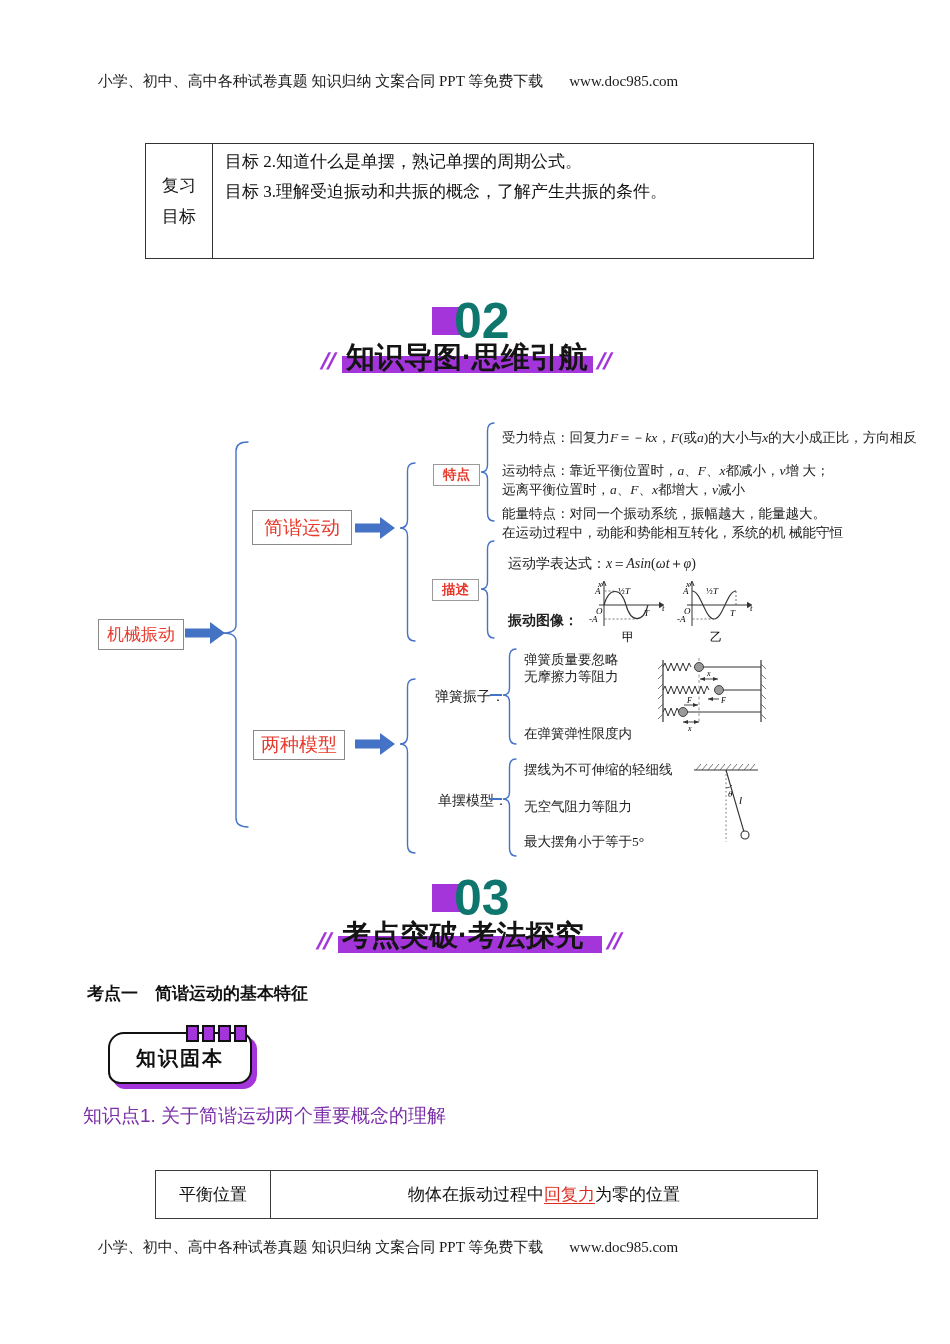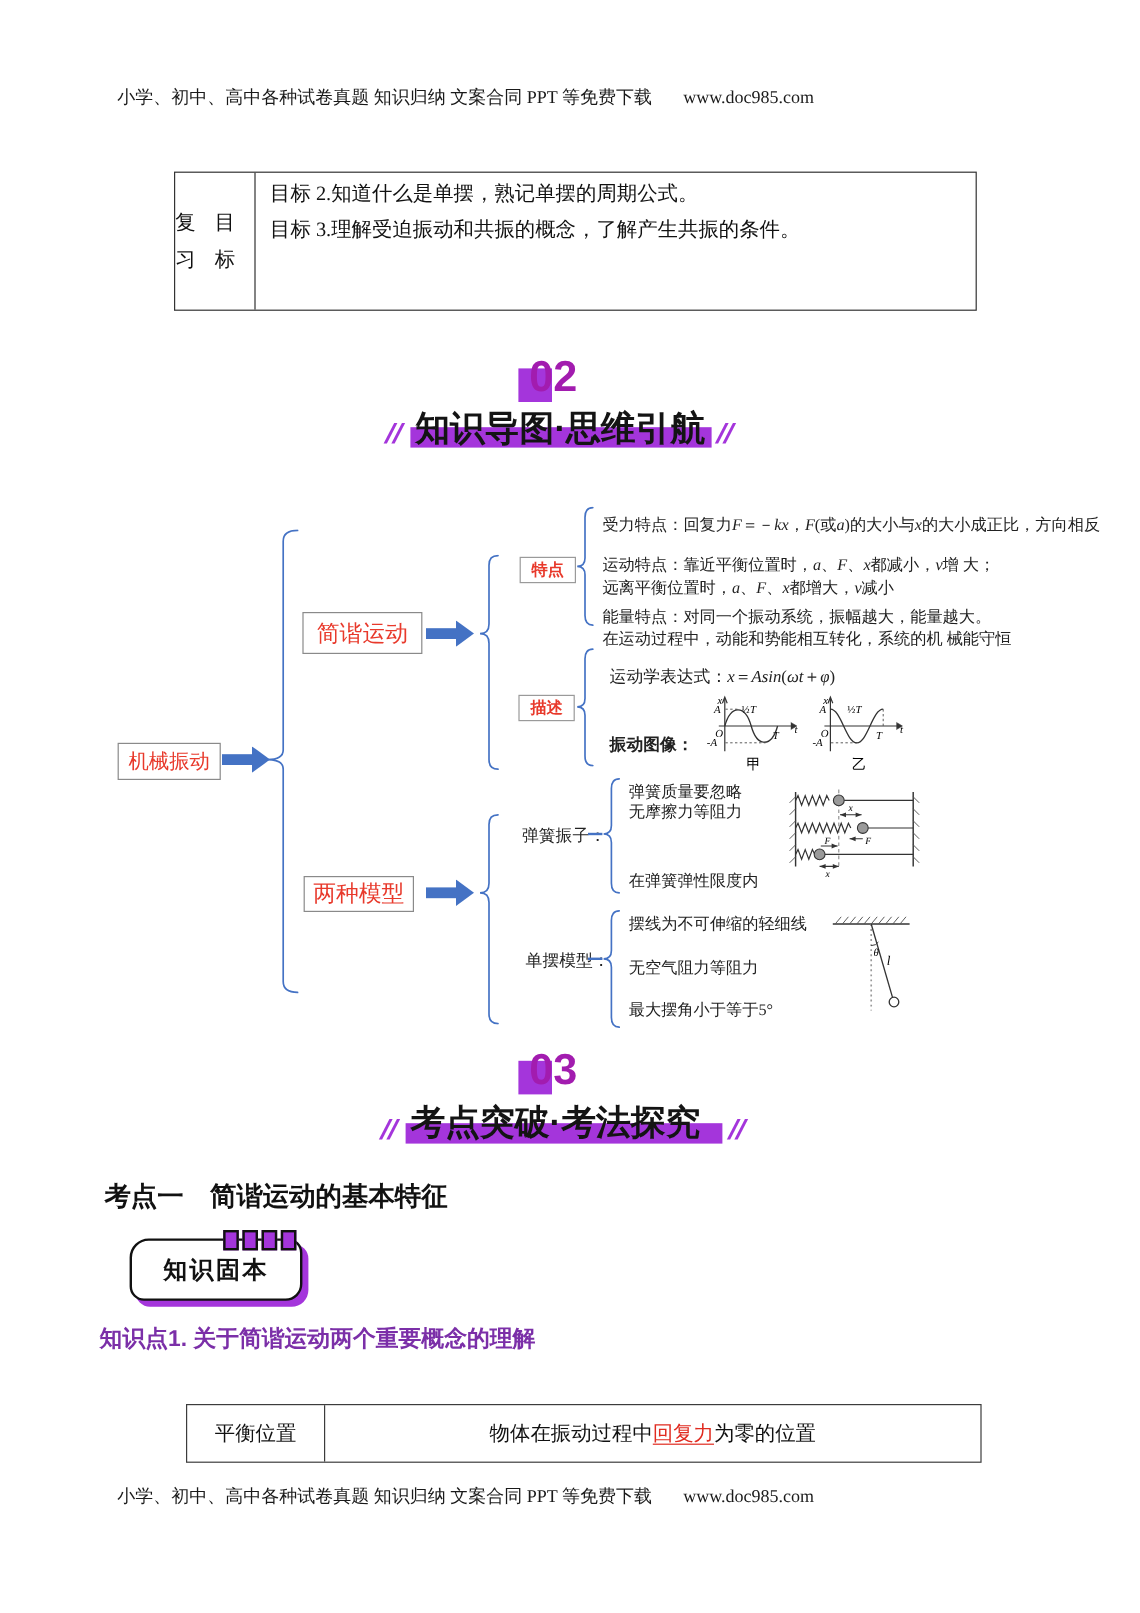--- a/index.html
+++ b/index.html
@@ -4,49 +4,49 @@
 <style>
   html,body{margin:0;padding:0;}
   body{width:950px;height:1344px;position:relative;background:#fff;overflow:hidden;
        font-family:"Liberation Serif",serif;color:#111;}
   .abs{position:absolute;}
   
   .pg-note{width:776px;text-align:center;font-size:15px;color:#1a1a1a;}
   .pg-note .url{margin-left:26px;}
   
   .goals{left:145px;top:143px;width:667px;height:114px;border:1.2px solid #333;display:flex;}
-  .goals-label{width:66px;border-right:1.2px solid #333;display:flex;flex-direction:row;
+  .goals-label{width:66px;border-right:1.2px solid #333;display:flex;flex-direction:column;
                justify-content:center;align-items:center;font-size:17px;line-height:31px;}
   .goals-body{flex:1;padding:3px 8px 0 12px;font-size:17px;line-height:29.5px;}
   
   .sec-square{width:28px;height:28px;background:#a435db;}
-  .sec-num{font-family:"Liberation Sans",sans-serif;font-weight:800;font-size:36px;line-height:1;color:#a21caf;}
+  .sec-num{font-family:"Liberation Sans",sans-serif;font-weight:800;font-size:50px;line-height:1;color:#0f766e;margin-left:13px;}
   .sec-bar{height:17px;background:#a435db;}
   .sec-title{font-family:"Liberation Sans",sans-serif;font-weight:800;font-size:29px;color:#141414;white-space:nowrap;}
   .slash{font-family:"Liberation Sans",sans-serif;font-weight:800;font-size:23px;color:#a435db;transform:skewX(-18deg);}
   
   .mm-box{border:1.1px solid #8a8a8a;background:#fff;color:#e8392b;display:flex;
           align-items:center;justify-content:center;white-space:nowrap;
           font-family:"Liberation Sans",sans-serif;}
   .mm-small{border:1.1px solid #9a9a9a;color:#e8392b;font-weight:bold;font-size:13.5px;
             display:flex;align-items:center;justify-content:center;font-family:"Liberation Serif",serif;}
   .mm-line{font-size:13.5px;white-space:nowrap;color:#222;}
   .mm-label{font-size:14px;white-space:nowrap;color:#222;}
   .brace path{fill:none;stroke:#4472c4;stroke-width:1.4;stroke-linecap:round;}
   .barrow{fill:#4472c4;}
   .conn{background:#4472c4;height:1.5px;}
   svg text{font-family:"Liberation Serif",serif;}
   
-  .kd-title{font-family:"Liberation Sans",sans-serif;font-weight:800;font-size:22px;color:#111;white-space:nowrap;}
+  .kd-title{font-family:"Liberation Sans",sans-serif;font-weight:800;font-size:17px;color:#111;white-space:nowrap;}
   .badge{left:108px;top:1032px;width:140px;height:48px;background:#fff;border:2.5px solid #111;
          border-radius:16px 12px 14px 12px;box-shadow:5px 5px 0 #a435db;
          display:flex;align-items:center;justify-content:center;}
   .badge-txt{font-family:"Liberation Sans",sans-serif;font-weight:800;font-size:20px;color:#111;letter-spacing:2px;}
   .badge-sq{position:absolute;width:9px;height:13px;background:#a435db;border:2px solid #111;top:-9px;}
-  .zsd{font-family:"Liberation Sans",sans-serif;font-weight:700;font-size:19px;color:#7b2fa8;white-space:nowrap;}
+  .zsd{font-family:"Liberation Sans",sans-serif;font-weight:400;font-size:19px;color:#7b2fa8;white-space:nowrap;}
   
   .btab{left:155px;top:1170px;width:661px;height:47px;border:1.6px solid #3c3c3c;display:flex;}
   .btab-c1{width:114px;border-right:1.2px solid #3c3c3c;display:flex;align-items:center;justify-content:center;font-size:17px;}
   .btab-c2{flex:1;display:flex;align-items:center;justify-content:center;font-size:17px;}
   .redmark{color:#e02b20;text-decoration:underline;text-decoration-color:#e02b20;text-underline-offset:3px;}
   i{font-style:italic;}
 </style>
 </head>
 <body>
 

